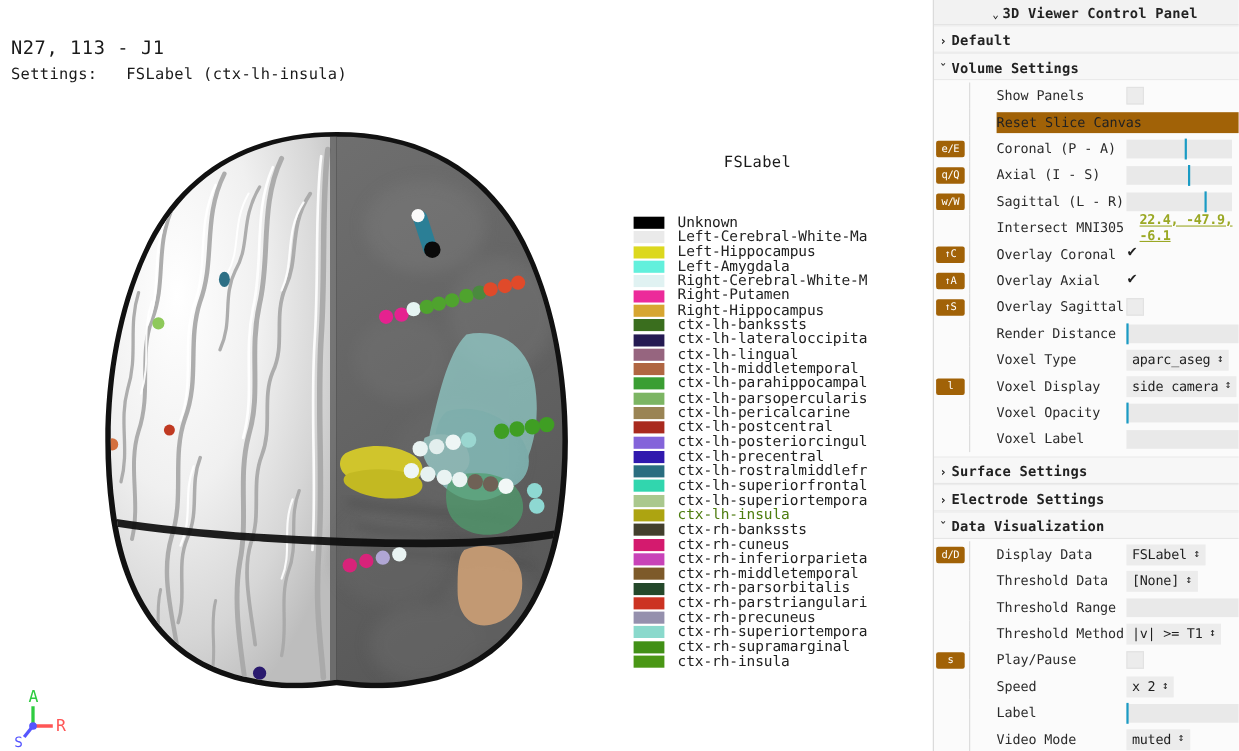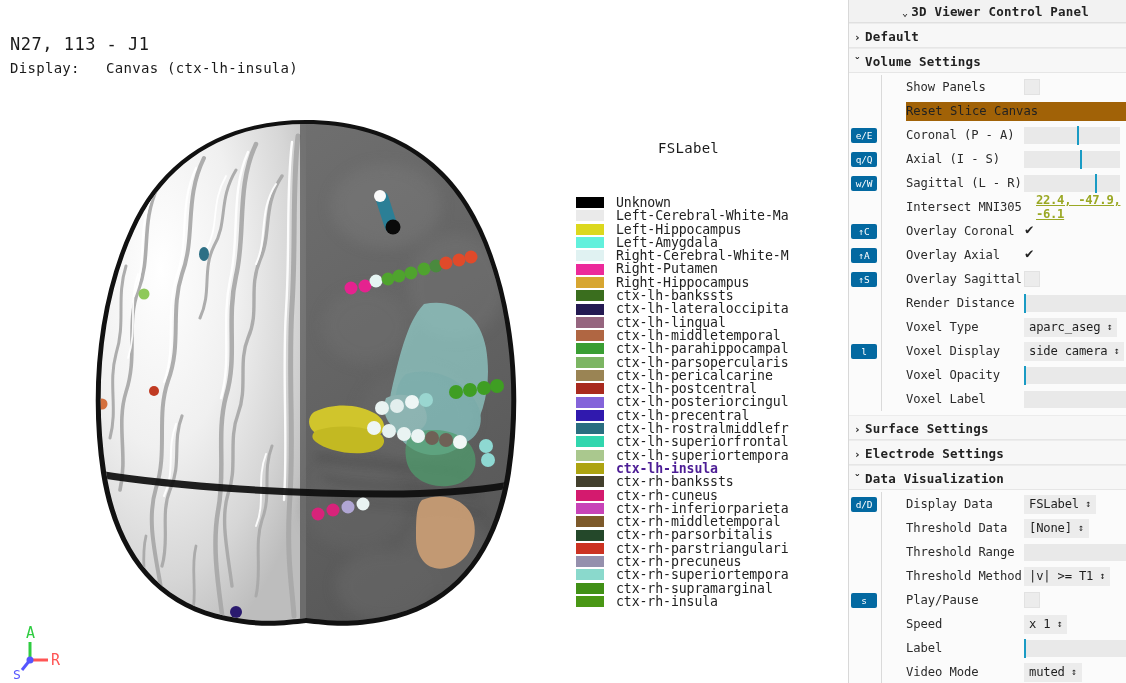--- a/index.html
+++ b/index.html
@@ -58,21 +58,21 @@
   }
   .legend-swatch {
     width: 28px; height: 11px; flex: 0 0 28px;
     margin-right: 12px;
     border: 0;
   }
   .legend-label {
     font-size: 13.2px; color: #222; white-space: nowrap;
     line-height: 13.3px; letter-spacing: -0.1px;
   }
-  .legend-row.sel .legend-label { font-weight: bold; color: #4c1d95; }
+  .legend-row.sel .legend-label { font-weight: normal; color: #4d7c0f; }
 
   
   #panel {
     position: absolute; left: 848px; top: 0;
     width: 294px; height: 683px;
     background: #fbfbfb;
     font-family: "DejaVu Sans Mono", monospace;
     overflow: hidden;
     border-left: 1px solid #d8d8d8;
   }
@@ -100,21 +100,21 @@
 
   .section-body { padding: 2px 0 4px 0; background:#fbfbfb; }
 
   .ctrl-row {
     display: flex; align-items: center;
     height: 24px;
     padding-left: 2px;
   }
   .keybadge {
     flex: 0 0 26px; width: 26px; height: 15px; line-height: 15px;
-    background: #0369a1; color: #fff;
+    background: #a16207; color: #fff;
     font-size: 9.5px; text-align: center;
     border-radius: 2px;
     margin-right: 4px;
     letter-spacing: -0.3px;
     overflow: hidden; white-space: nowrap;
   }
   .keybadge.empty { background: transparent; }
   .rowinner {
     display: flex; align-items: center;
     flex: 1 1 auto;
@@ -183,21 +183,21 @@
   }
 </style>
 </head>
 <body>
 
 <div id="root">
 
   <div id="viewer">
 
     <div id="viewer-title">N27, 113 - J1</div>
-    <div id="viewer-subtitle">Display:   Canvas (ctx-lh-insula)</div>
+    <div id="viewer-subtitle">Settings:   FSLabel (ctx-lh-insula)</div>
 
     <div id="brain-wrap">
       <svg id="brain-svg" viewBox="0 0 440 510" xmlns="http://www.w3.org/2000/svg">
         <defs>
           <radialGradient id="lhg" cx="34%" cy="30%" r="78%">
             <stop offset="0%" stop-color="#ffffff"></stop>
             <stop offset="45%" stop-color="#f0f0f0"></stop>
             <stop offset="78%" stop-color="#d6d6d6"></stop>
             <stop offset="100%" stop-color="#bdbdbd"></stop>
           </radialGradient>
@@ -719,21 +719,21 @@
           <div class="ctrl-label">Play/Pause</div>
           <div class="checkbox"></div>
         </div>
       </div>
 
       <div class="ctrl-row">
         <div class="keybadge empty"></div>
         <div class="rowinner">
           <div class="ctrl-label">Speed</div>
           <div class="select">
-            <span>x 1</span>
+            <span>x 2</span>
             <span class="arrows">↕</span>
           </div>
         </div>
       </div>
 
       <div class="ctrl-row">
         <div class="keybadge empty"></div>
         <div class="rowinner">
           <div class="ctrl-label">Label</div>
           <div class="slider long">

